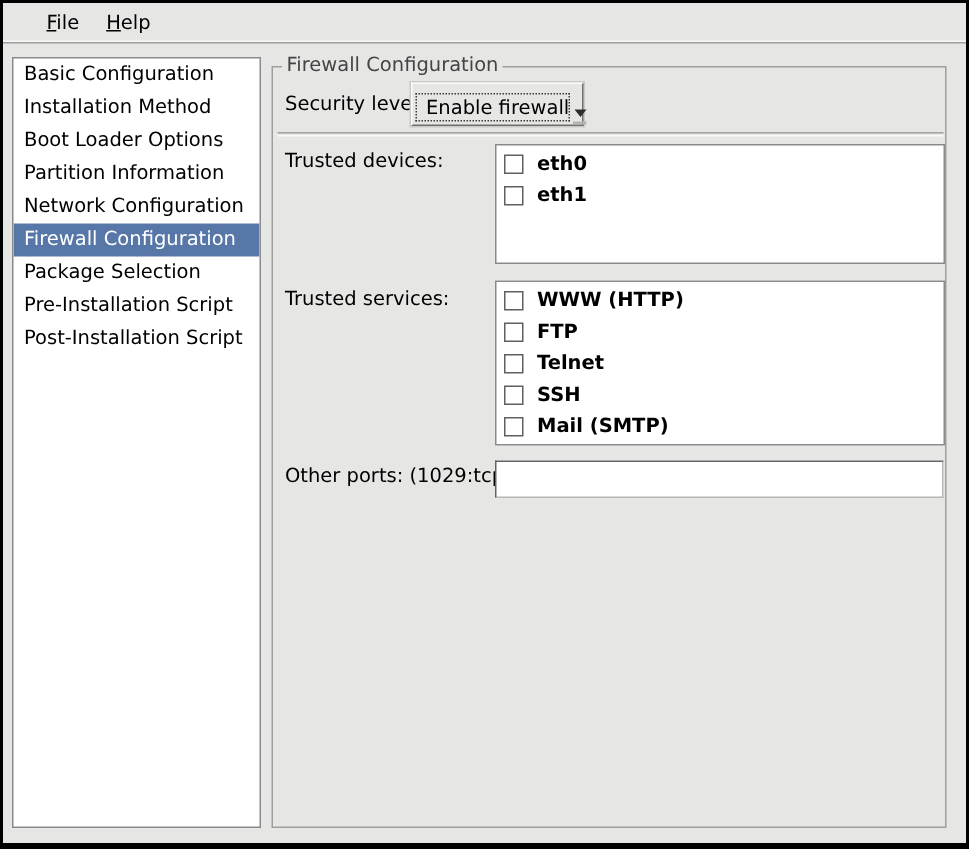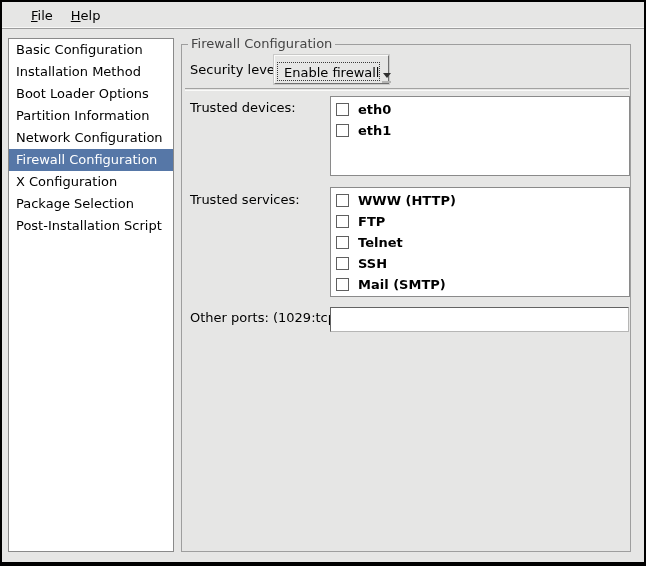--- a/index.html
+++ b/index.html
@@ -152,22 +152,22 @@
     <div class="menu-item"><span class="mn">H</span><span>elp</span></div>
   </div>
 
   <div class="sidebar">
     <div class="side-item">Basic Configuration</div>
     <div class="side-item">Installation Method</div>
     <div class="side-item">Boot Loader Options</div>
     <div class="side-item">Partition Information</div>
     <div class="side-item">Network Configuration</div>
     <div class="side-item selected">Firewall Configuration</div>
-    <div class="side-item">X Configuration</div>
     <div class="side-item">Package Selection</div>
+    <div class="side-item">Pre-Installation Script</div>
     <div class="side-item">Post-Installation Script</div>
   </div>
 
   <div class="frame">
     <span class="frame-legend">Firewall Configuration</span>
 
     <span class="flabel" style="left:8px; top:17px;">Security level:</span>
 
     <div class="combo">
       <span class="combo-text">Enable firewall</span>

